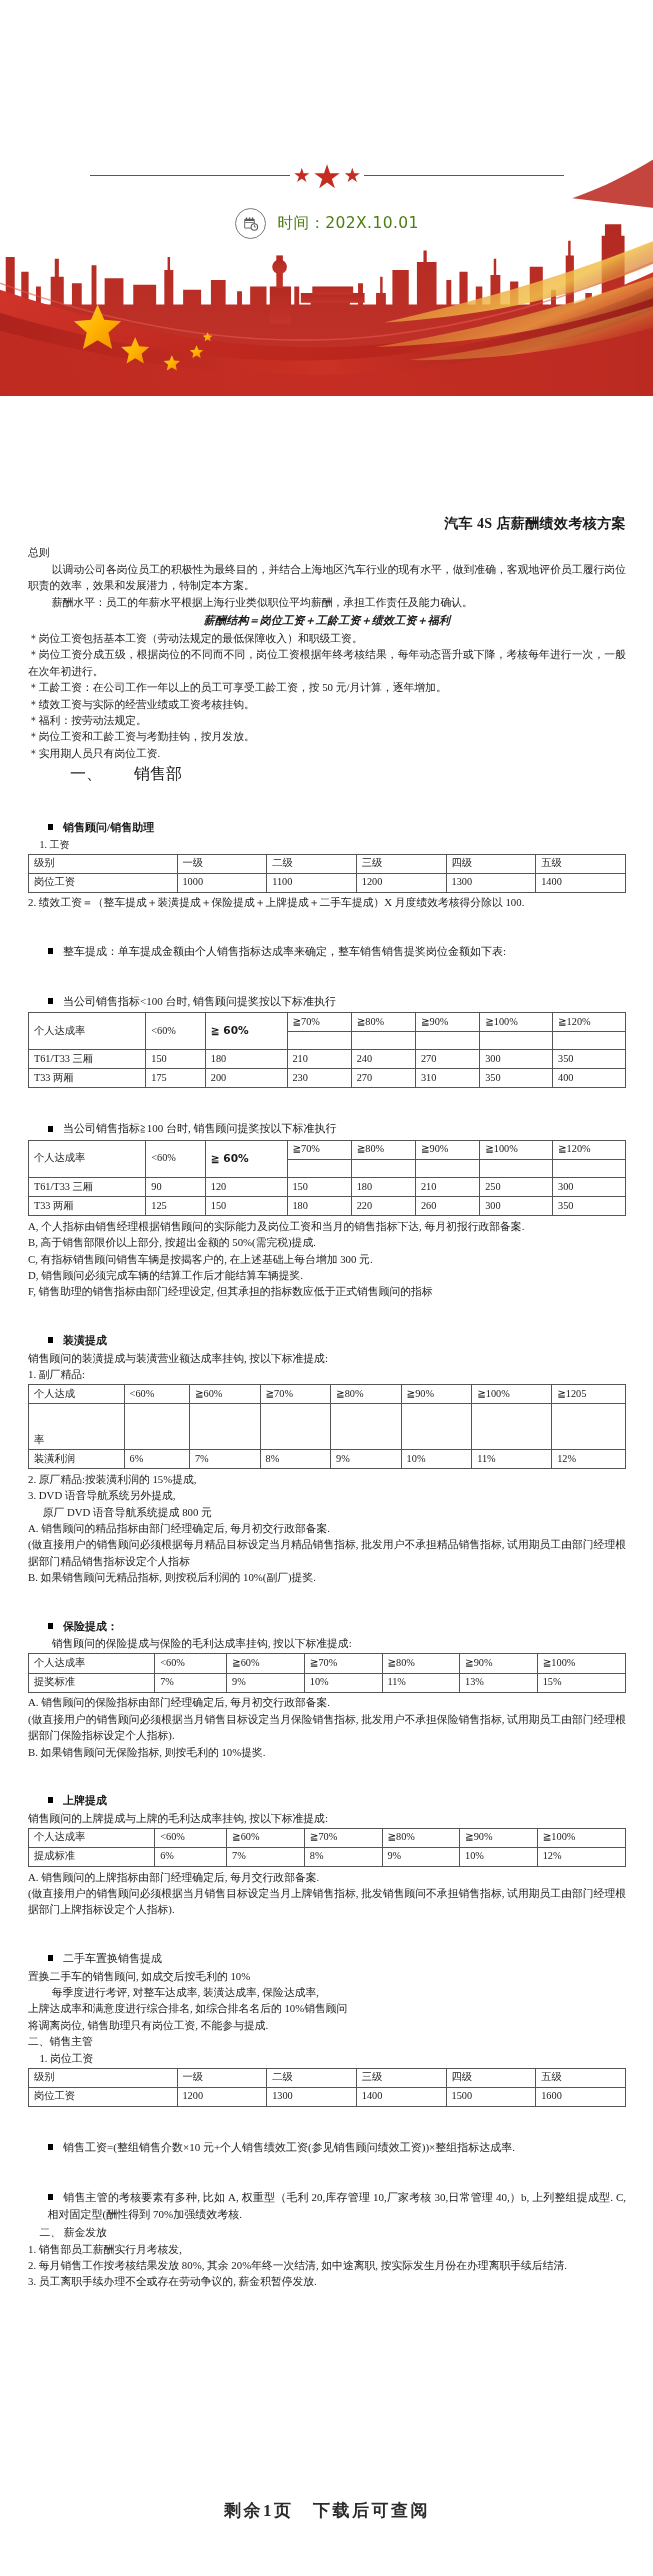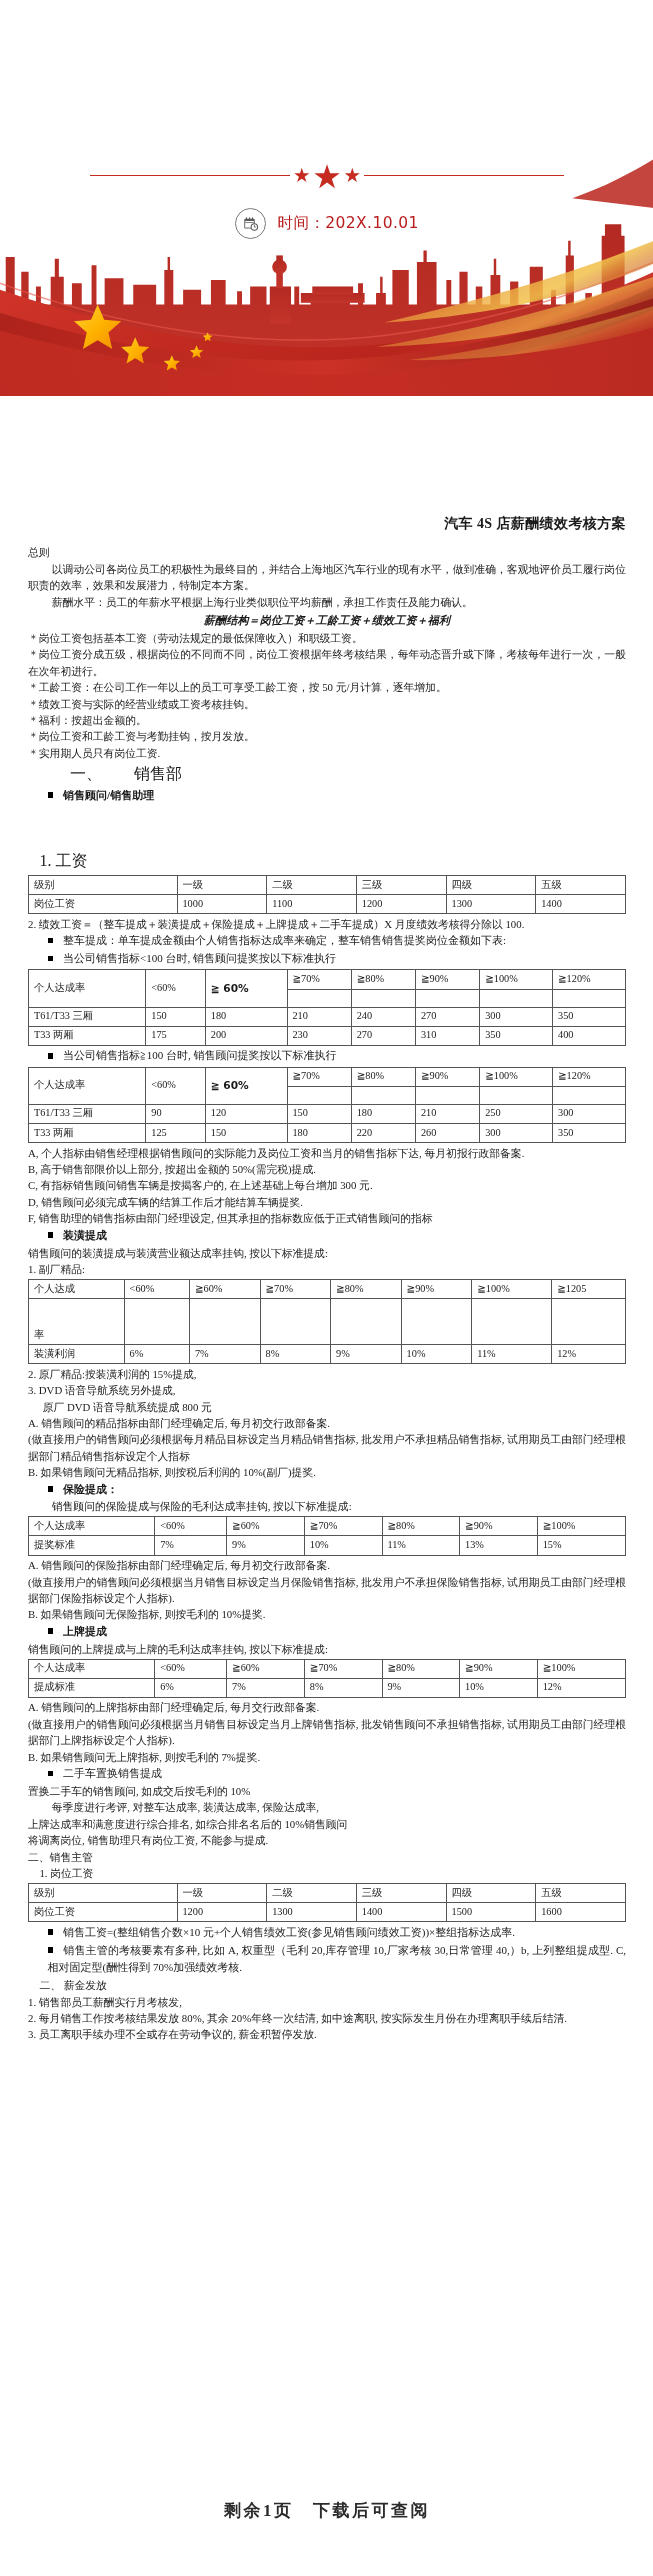--- a/index.html
+++ b/index.html
@@ -30,43 +30,43 @@
   .datebar {
     position:absolute; left:0; right:0; top:208px;
     display:flex; align-items:center; justify-content:center; gap:11.4px;
   }
   .cal-circle {
     width:31px; height:31px; border:1.1px solid #7a7a7a; border-radius:50%;
     display:flex; align-items:center; justify-content:center;
   }
   .date-text {
     font-family:"DejaVu Sans","Liberation Sans",sans-serif;
-    font-size:15.5px; color:#b91c1c; letter-spacing:0.4px;
+    font-size:15.5px; color:#4d7c0f; letter-spacing:0.4px;
   }
 
   
   .banner { position:absolute; top:208px; left:0; width:654px; height:188px; overflow:hidden; }
   .banner svg { display:block; }
 
   
   .doc { position:absolute; top:515px; left:0; width:654px; padding:0 28px; }
   .doc-title {
     text-align:right; font-size:14px; font-weight:bold; letter-spacing:0.4px;
     margin:0 0 11.4px 0;
   }
   p, .line { margin:0; font-size:10.8px; line-height:1.52; text-align:justify; }
   .indent { text-indent:2.2em; }
   .center-bold-italic {
     text-align:center; font-weight:bold; font-style:italic; font-size:11px;
     margin:1.6px 0 1.6px 0; letter-spacing:0.2px;
   }
   .star-line { font-size:10.8px; line-height:1.52; }
-  .num-head { font-size:16px; line-height:1.55; padding-left:11.4px;margin-top:44px; }
+  .num-head { font-size:10px; line-height:1.55; padding-left:11.4px; }
   .lvl1 { padding-left:42px; font-size:16px; line-height:1.6; }
-  .bullet-head { padding-left:19.6px; font-size:11px; line-height:1.62; font-weight:bold; }
+  .bullet-head { padding-left:19.6px; font-size:11px; line-height:1.62; font-weight:bold;margin-top:32px; }
   .bullet-head.thin { font-weight:normal; }
   .bullet-head .sq { display:inline-block; width:5.7px; height:5.7px; background:#000; margin-right:9.8px; vertical-align:0.8px; }
 
   
   table.t {
     border-collapse:collapse; width:100%; margin:1.6px 0 1.6px 0;
     font-size:10.3px; font-family:"Liberation Serif","DejaVu Serif",serif;
   }
   table.t td {
     border:0.8px solid #555; padding:1.6px 4.9px; vertical-align:middle; line-height:1.45;
@@ -216,21 +216,21 @@
 
     <div class="line">总则</div>
     <p class="indent">以调动公司各岗位员工的积极性为最终目的，并结合上海地区汽车行业的现有水平，做到准确，客观地评价员工履行岗位职责的效率，效果和发展潜力，特制定本方案。</p>
     <p class="indent">薪酬水平：员工的年薪水平根据上海行业类似职位平均薪酬，承担工作责任及能力确认。</p>
     <p class="center-bold-italic">薪酬结构＝岗位工资＋工龄工资＋绩效工资＋福利</p>
 
     <p class="star-line">＊岗位工资包括基本工资（劳动法规定的最低保障收入）和职级工资。</p>
     <p class="star-line">＊岗位工资分成五级，根据岗位的不同而不同，岗位工资根据年终考核结果，每年动态晋升或下降，考核每年进行一次，一般在次年初进行。</p>
     <p class="star-line">＊工龄工资：在公司工作一年以上的员工可享受工龄工资，按 50 元/月计算，逐年增加。</p>
     <p class="star-line">＊绩效工资与实际的经营业绩或工资考核挂钩。</p>
-    <p class="star-line">＊福利：按超出金额的。</p>
+    <p class="star-line">＊福利：按劳动法规定。</p>
     <p class="star-line">＊岗位工资和工龄工资与考勤挂钩，按月发放。</p>
     <p class="star-line">＊实用期人员只有岗位工资.</p>
 
     <p class="lvl1">一、　　销售部</p>
     <p class="bullet-head"><span class="sq"></span><span>销售顾问/销售助理</span></p>
     <p class="num-head">1. 工资</p>
 
     <table class="t">
       <tbody>
           <tr>
@@ -446,21 +446,20 @@
         <td>8%</td>
         <td>9%</td>
         <td>10%</td>
         <td>12%</td>
       </tr>
     </tbody>
       </table>
 
     <p>A. 销售顾问的上牌指标由部门经理确定后, 每月交行政部备案.</p>
     <p>(做直接用户的销售顾问必须根据当月销售目标设定当月上牌销售指标, 批发销售顾问不承担销售指标, 试用期员工由部门经理根据部门上牌指标设定个人指标).</p>
-    <p>B. 如果销售顾问无上牌指标, 则按毛利的 7%提奖.</p>
 
     <p class="bullet-head thin"><span class="sq"></span><span>二手车置换销售提成</span></p>
     <p>置换二手车的销售顾问, 如成交后按毛利的 10%</p>
     <p class="indent">每季度进行考评, 对整车达成率, 装潢达成率, 保险达成率,</p>
     <p>上牌达成率和满意度进行综合排名, 如综合排名名后的 10%销售顾问</p>
     <p>将调离岗位, 销售助理只有岗位工资, 不能参与提成.</p>
 
     <p>二、销售主管</p>
     <p style="padding-left:11.4px">1. 岗位工资</p>
 

